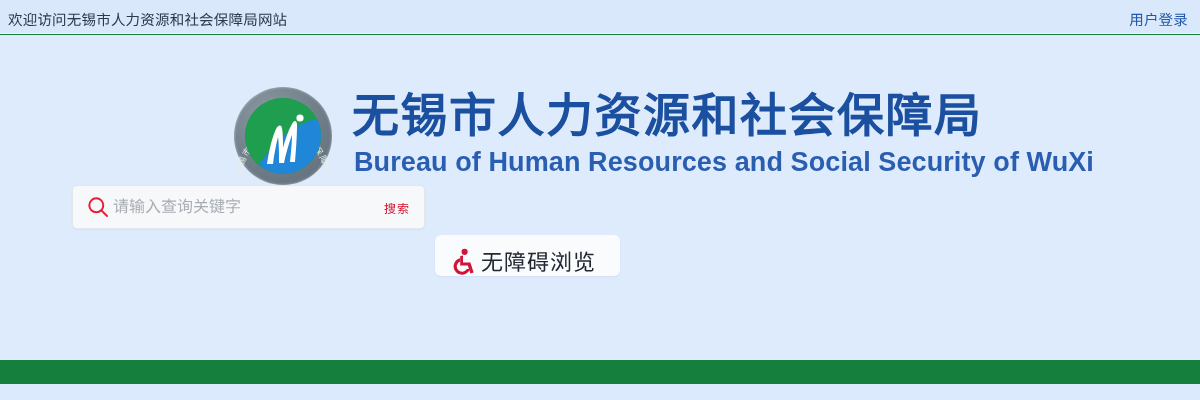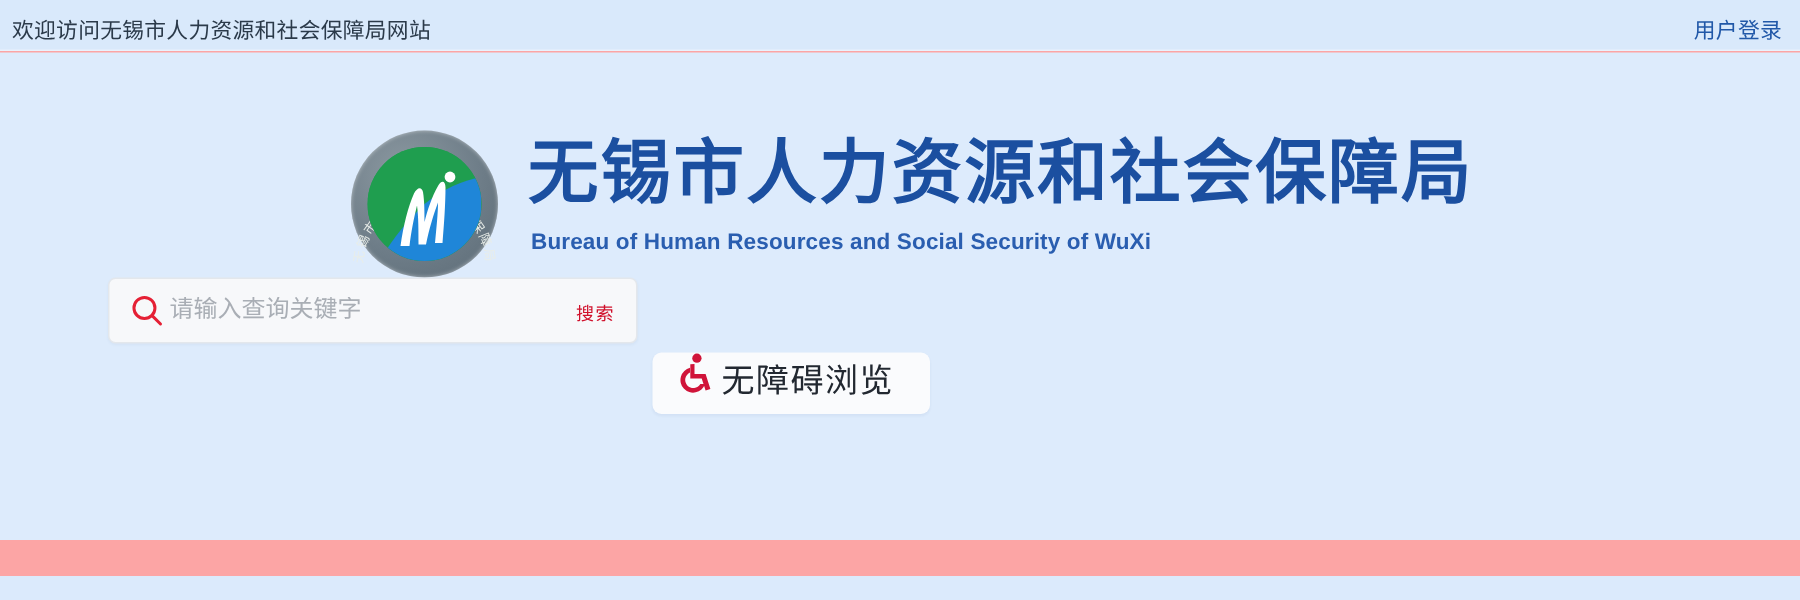--- a/index.html
+++ b/index.html
@@ -12,21 +12,21 @@
     height: 400px;
     overflow: hidden;
     background: #dbeafc;
     font-family: "Liberation Sans", "DejaVu Sans", sans-serif;
     -webkit-font-smoothing: antialiased;
   }
   .page {
     position: relative;
     width: 1200px;
     height: 384px;
-    background: #fca5a5;
+    background: #15803d;
   }
 
   
   .topbar {
     position: absolute;
     left: 0;
     top: 0;
     width: 1200px;
     height: 34px;
     background: #d9e9fb;
@@ -124,21 +124,21 @@
     font-weight: bold;
     color: #1b4fa0;
     letter-spacing: 1.5px;
     white-space: nowrap;
     font-family: "DejaVu Sans", "Liberation Sans", sans-serif;
   }
   .title-en {
     position: absolute;
     left: 354px;
     top: 114px;
-    font-size: 15px;
+    font-size: 27px;
     line-height: 26px;
     font-weight: bold;
     color: #2a5eb0;
     letter-spacing: 0.1px;
     white-space: nowrap;
   }
 
   
   .search-box {
     position: absolute;
@@ -192,21 +192,21 @@
   
   .access-btn {
     position: absolute;
     left: 435px;
     top: 200px;
     width: 185px;
     height: 41px;
     background: #fafbfd;
     border-radius: 6px;
     display: flex;
-    align-items: flex-start;
+    align-items: flex-end;
     box-sizing: border-box;
     cursor: pointer;
     box-shadow: 0 1px 2px rgba(40,70,120,0.06);
   }
   .access-icon {
     width: 34px;
     margin-left: 12px;
     display: flex;
     align-items: center;
     justify-content: center;

